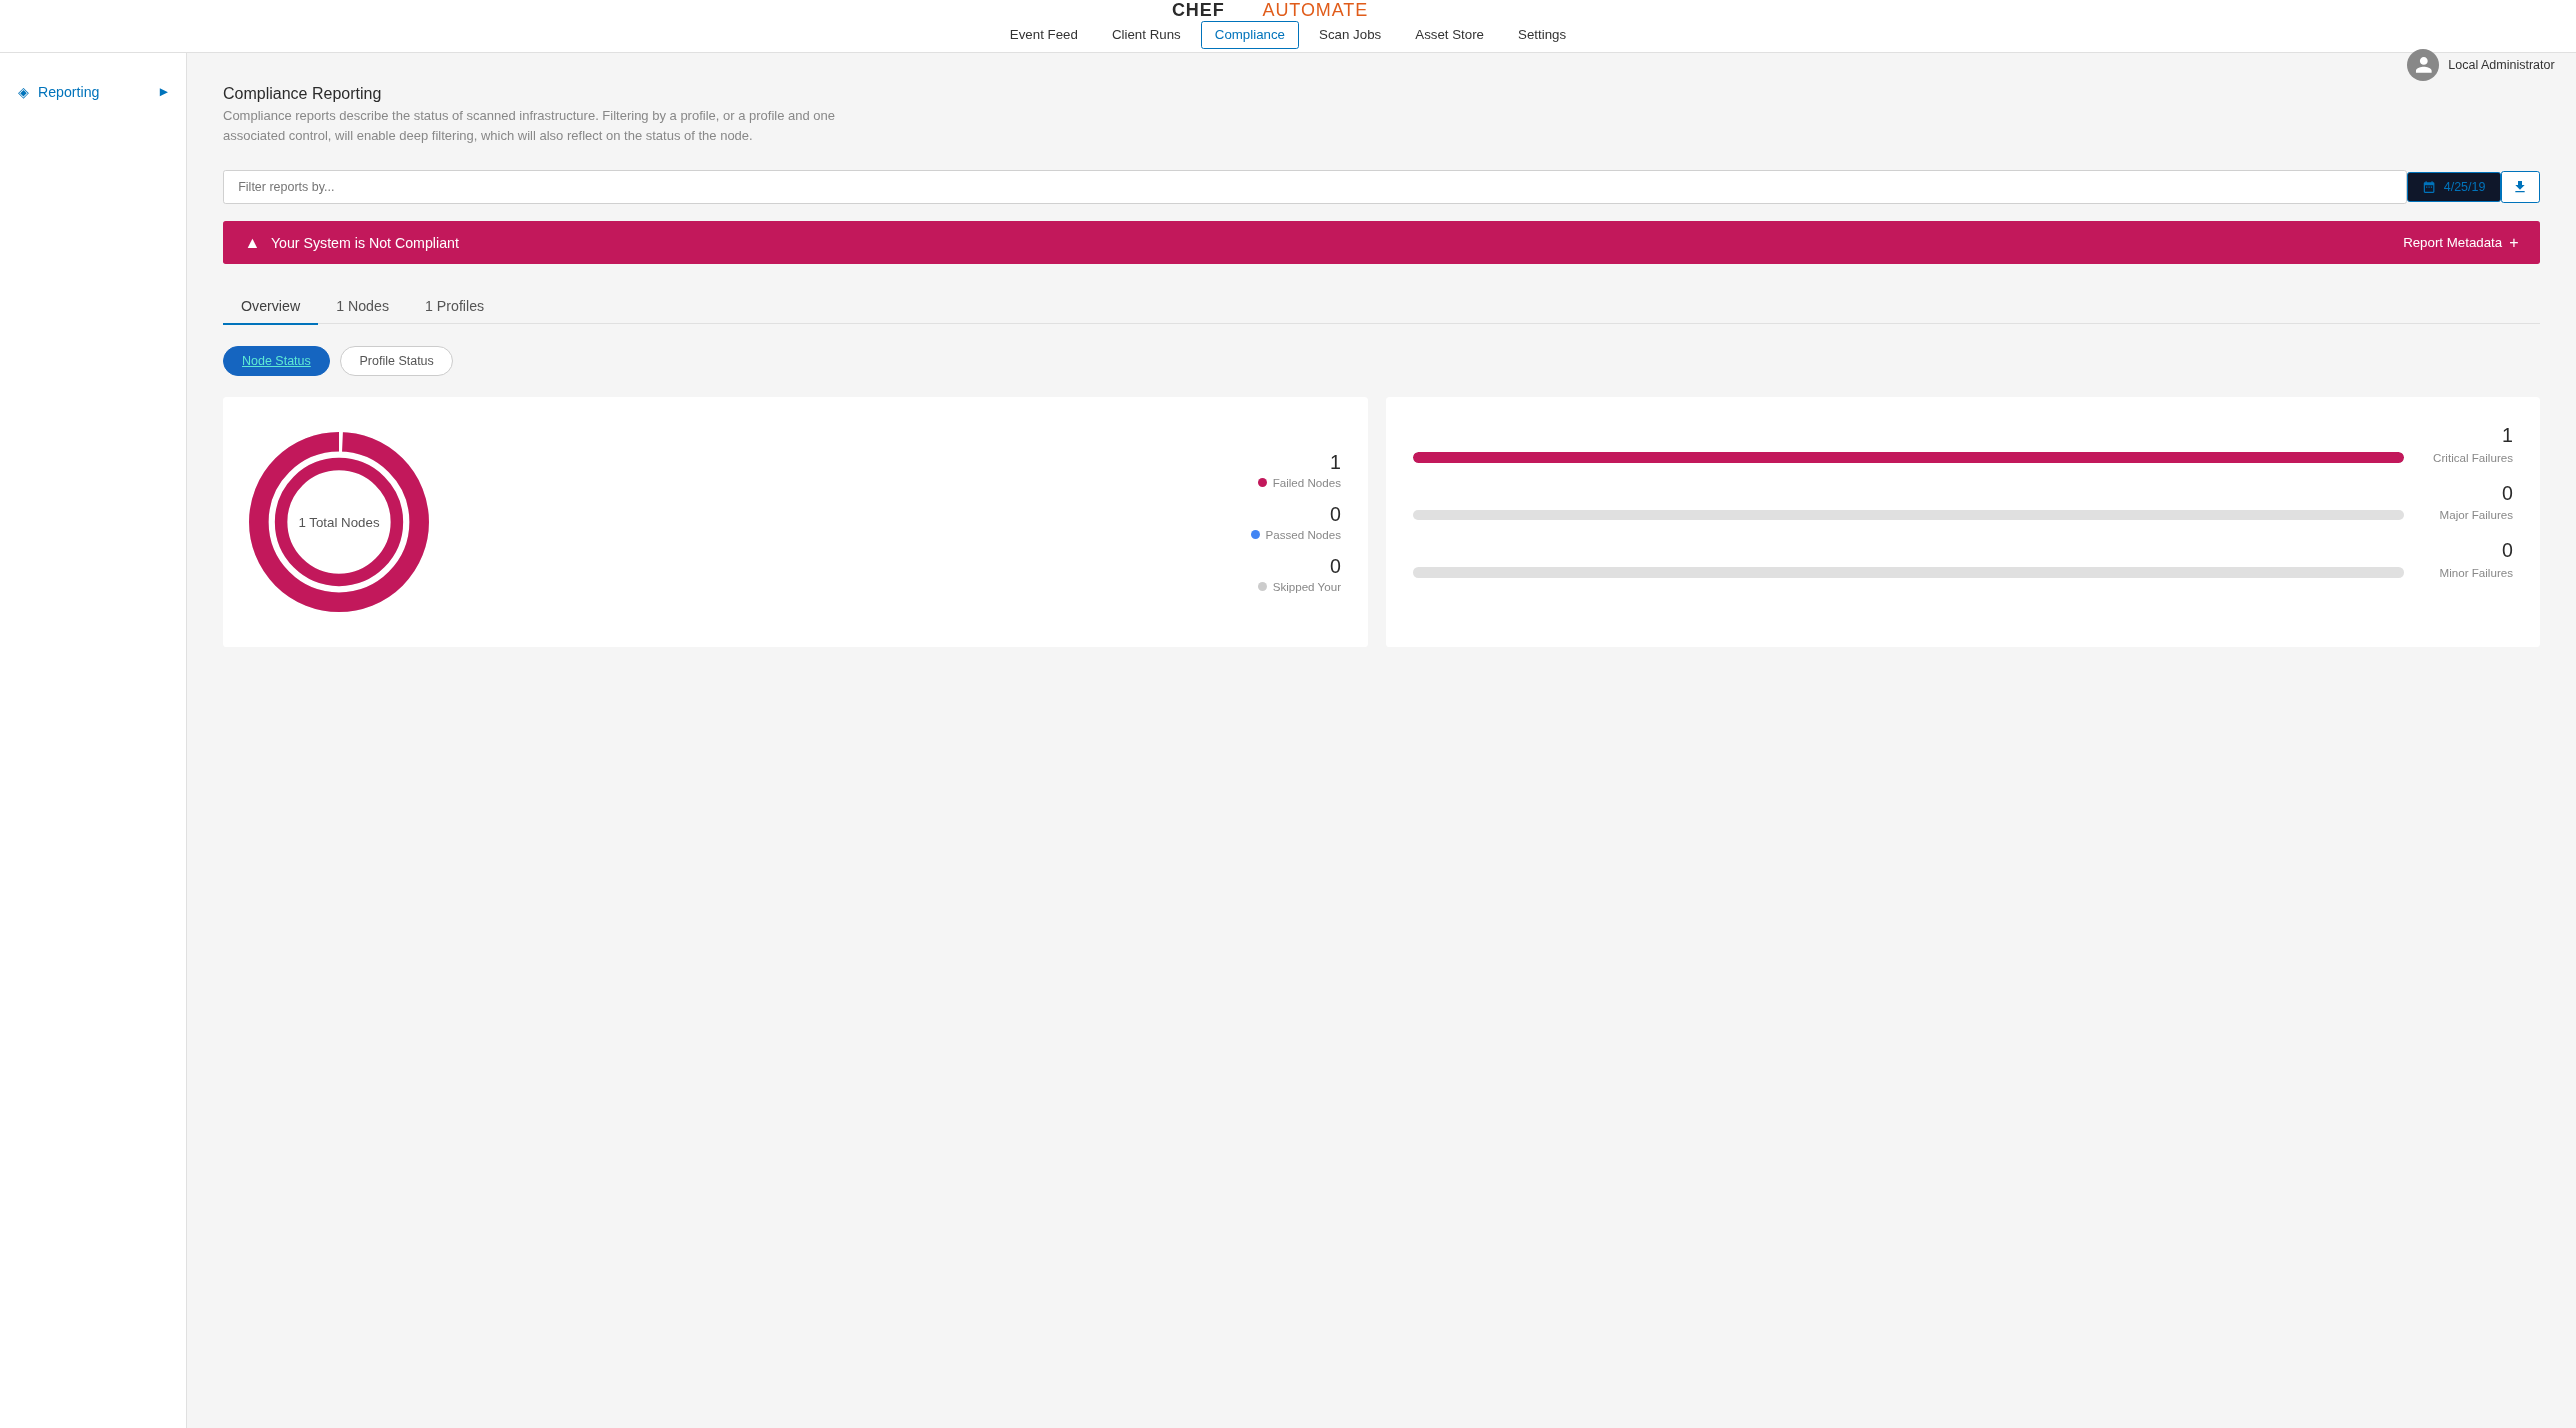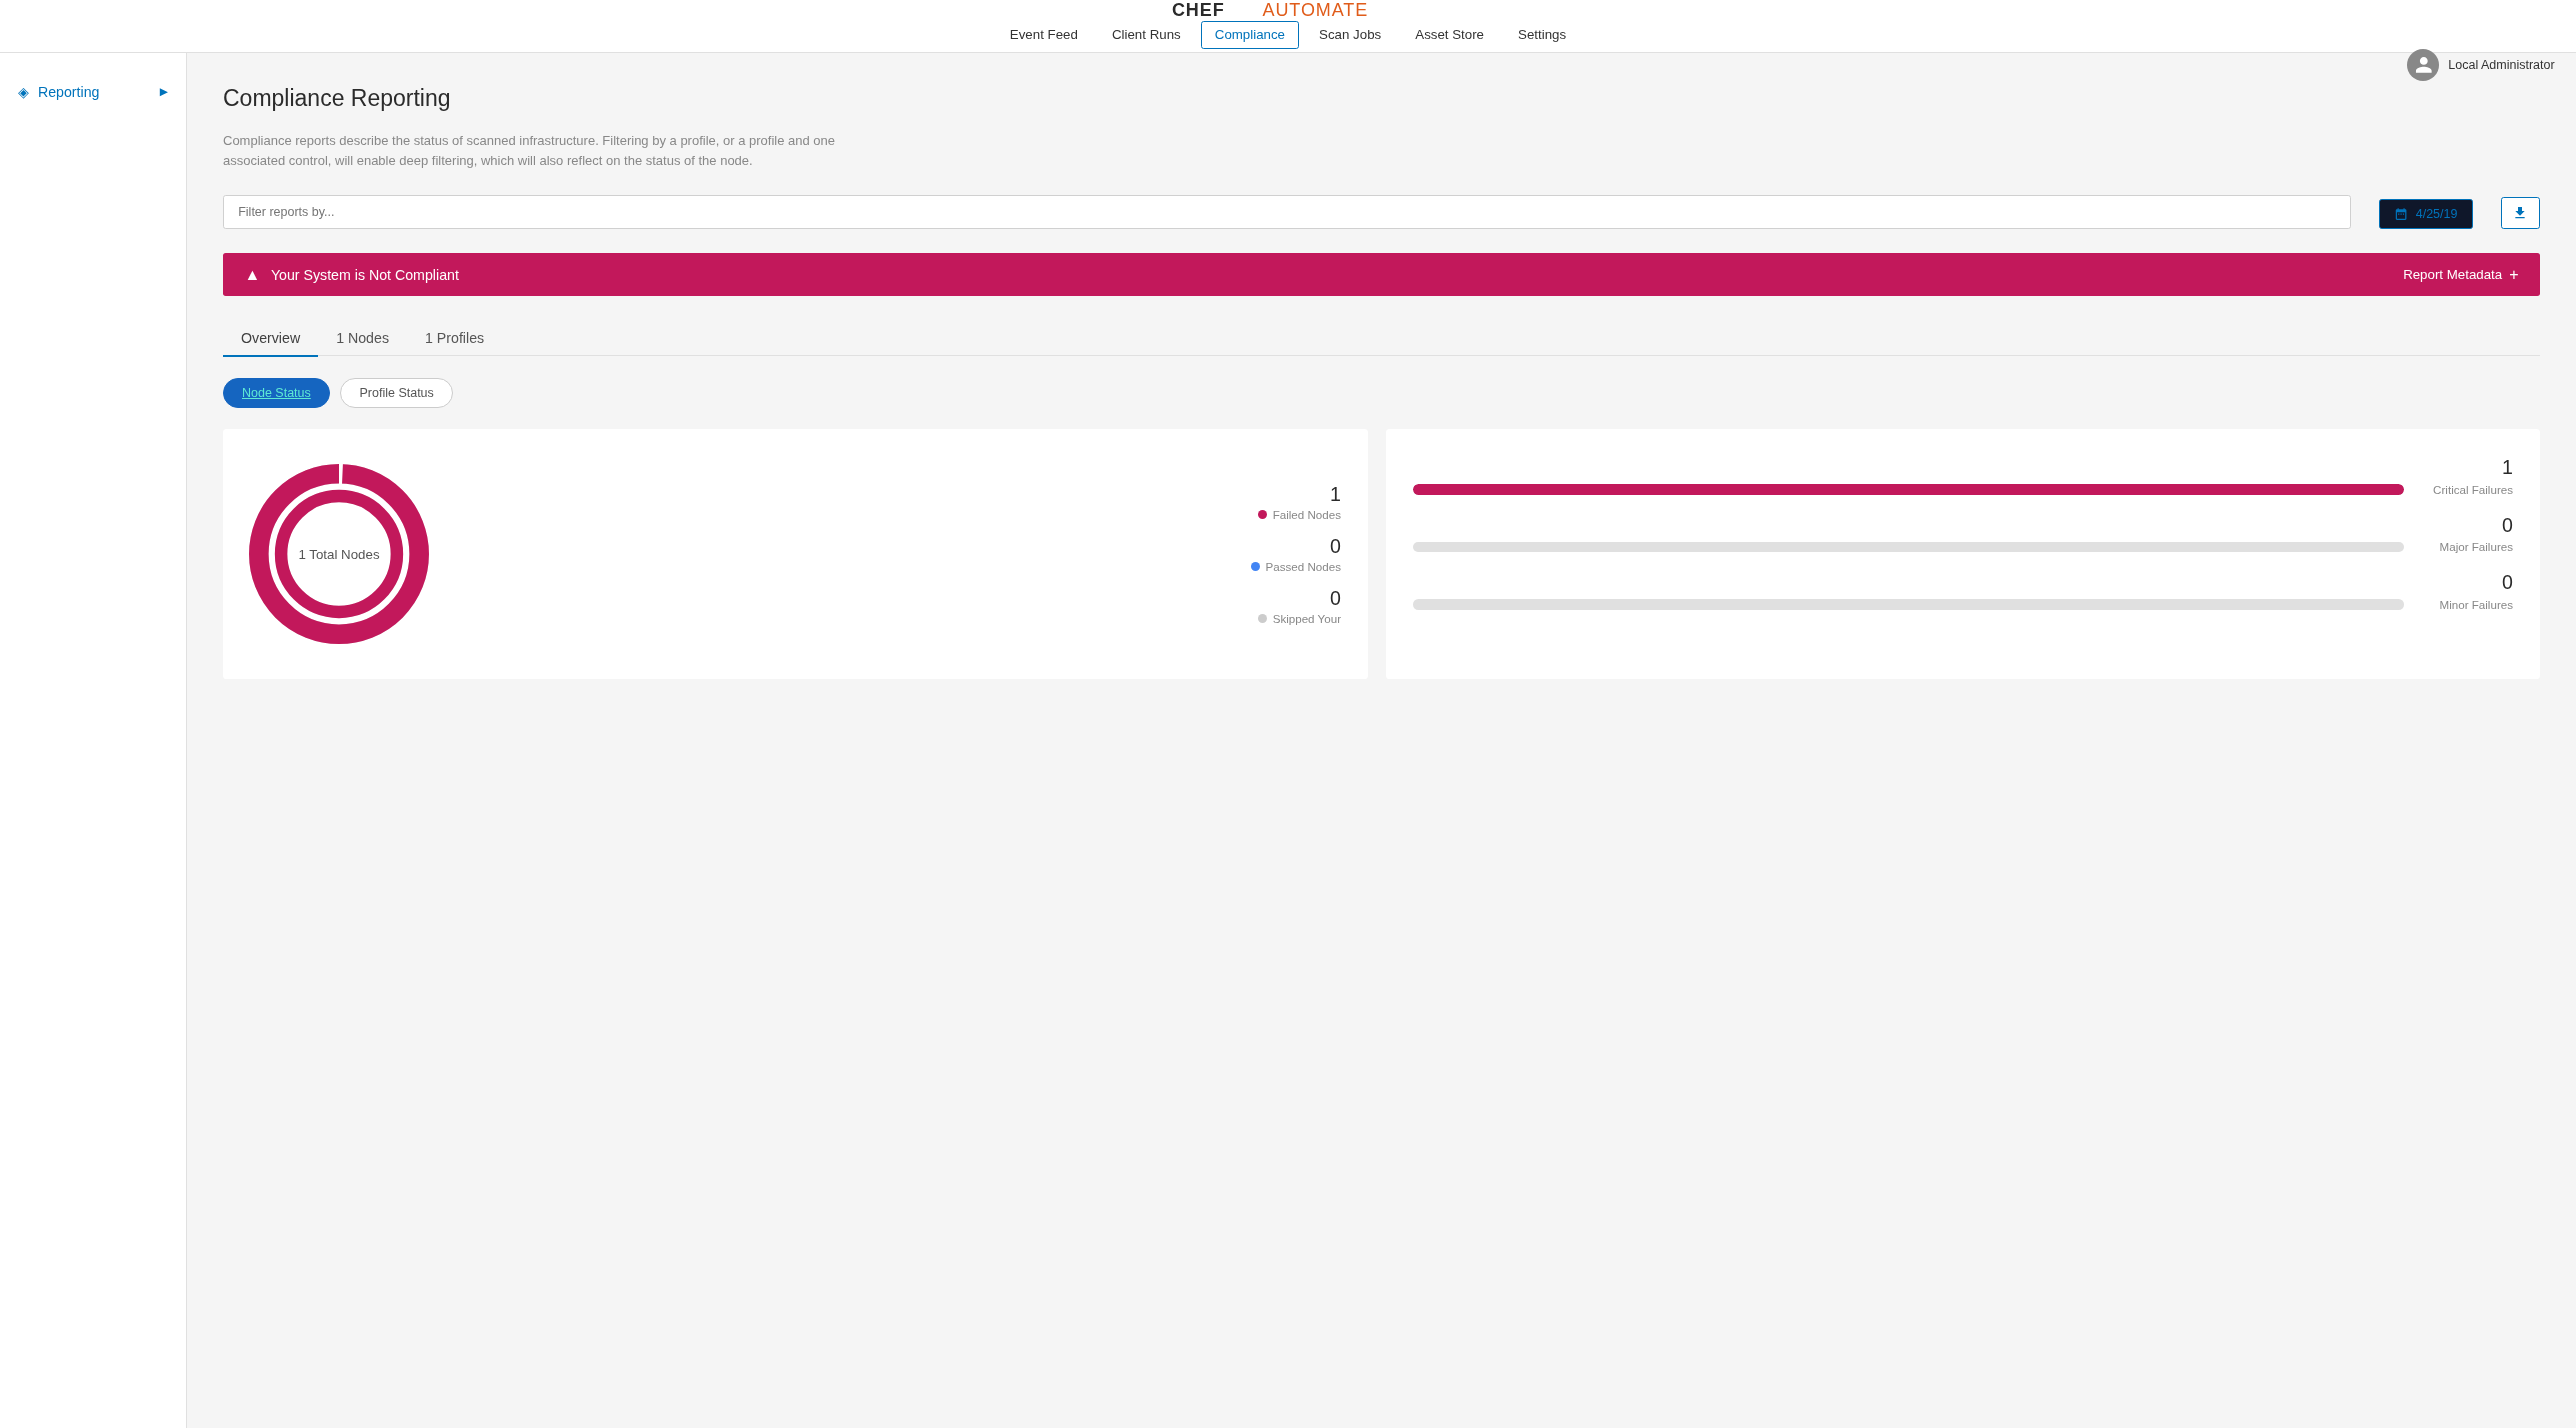--- a/index.html
+++ b/index.html
@@ -105,39 +105,39 @@
 
     
     .main-content {
       flex: 1;
       padding: 32px 36px;
       background: #f5f5f5;
       overflow-y: auto;
     }
 
     .page-title {
-      font-size: 23px;
+      font-size: 16px;
       font-weight: 400;
       color: #2b2b2b;
-      margin-bottom: 19px;
+      margin-bottom: 3px;
     }
     .page-desc {
       font-size: 13px;
       color: #888;
       max-width: 623px;
       line-height: 1.5;
       margin-bottom: 25px;
     }
 
     
     .filter-row {
       display: flex;
-      align-items: flex-end;
-      gap: 28px;
-      margin-bottom: 24px;
+      align-items: center;
+      gap: 0;
+      margin-bottom: 17px;
     }
     .filter-input-wrap {
       flex: 1;
       background: #fff;
       border: 0.9px solid #d0d0d0;
       border-radius: 2.7px;
       padding: 9px 14.2px;
     }
     .filter-input {
       border: none;

